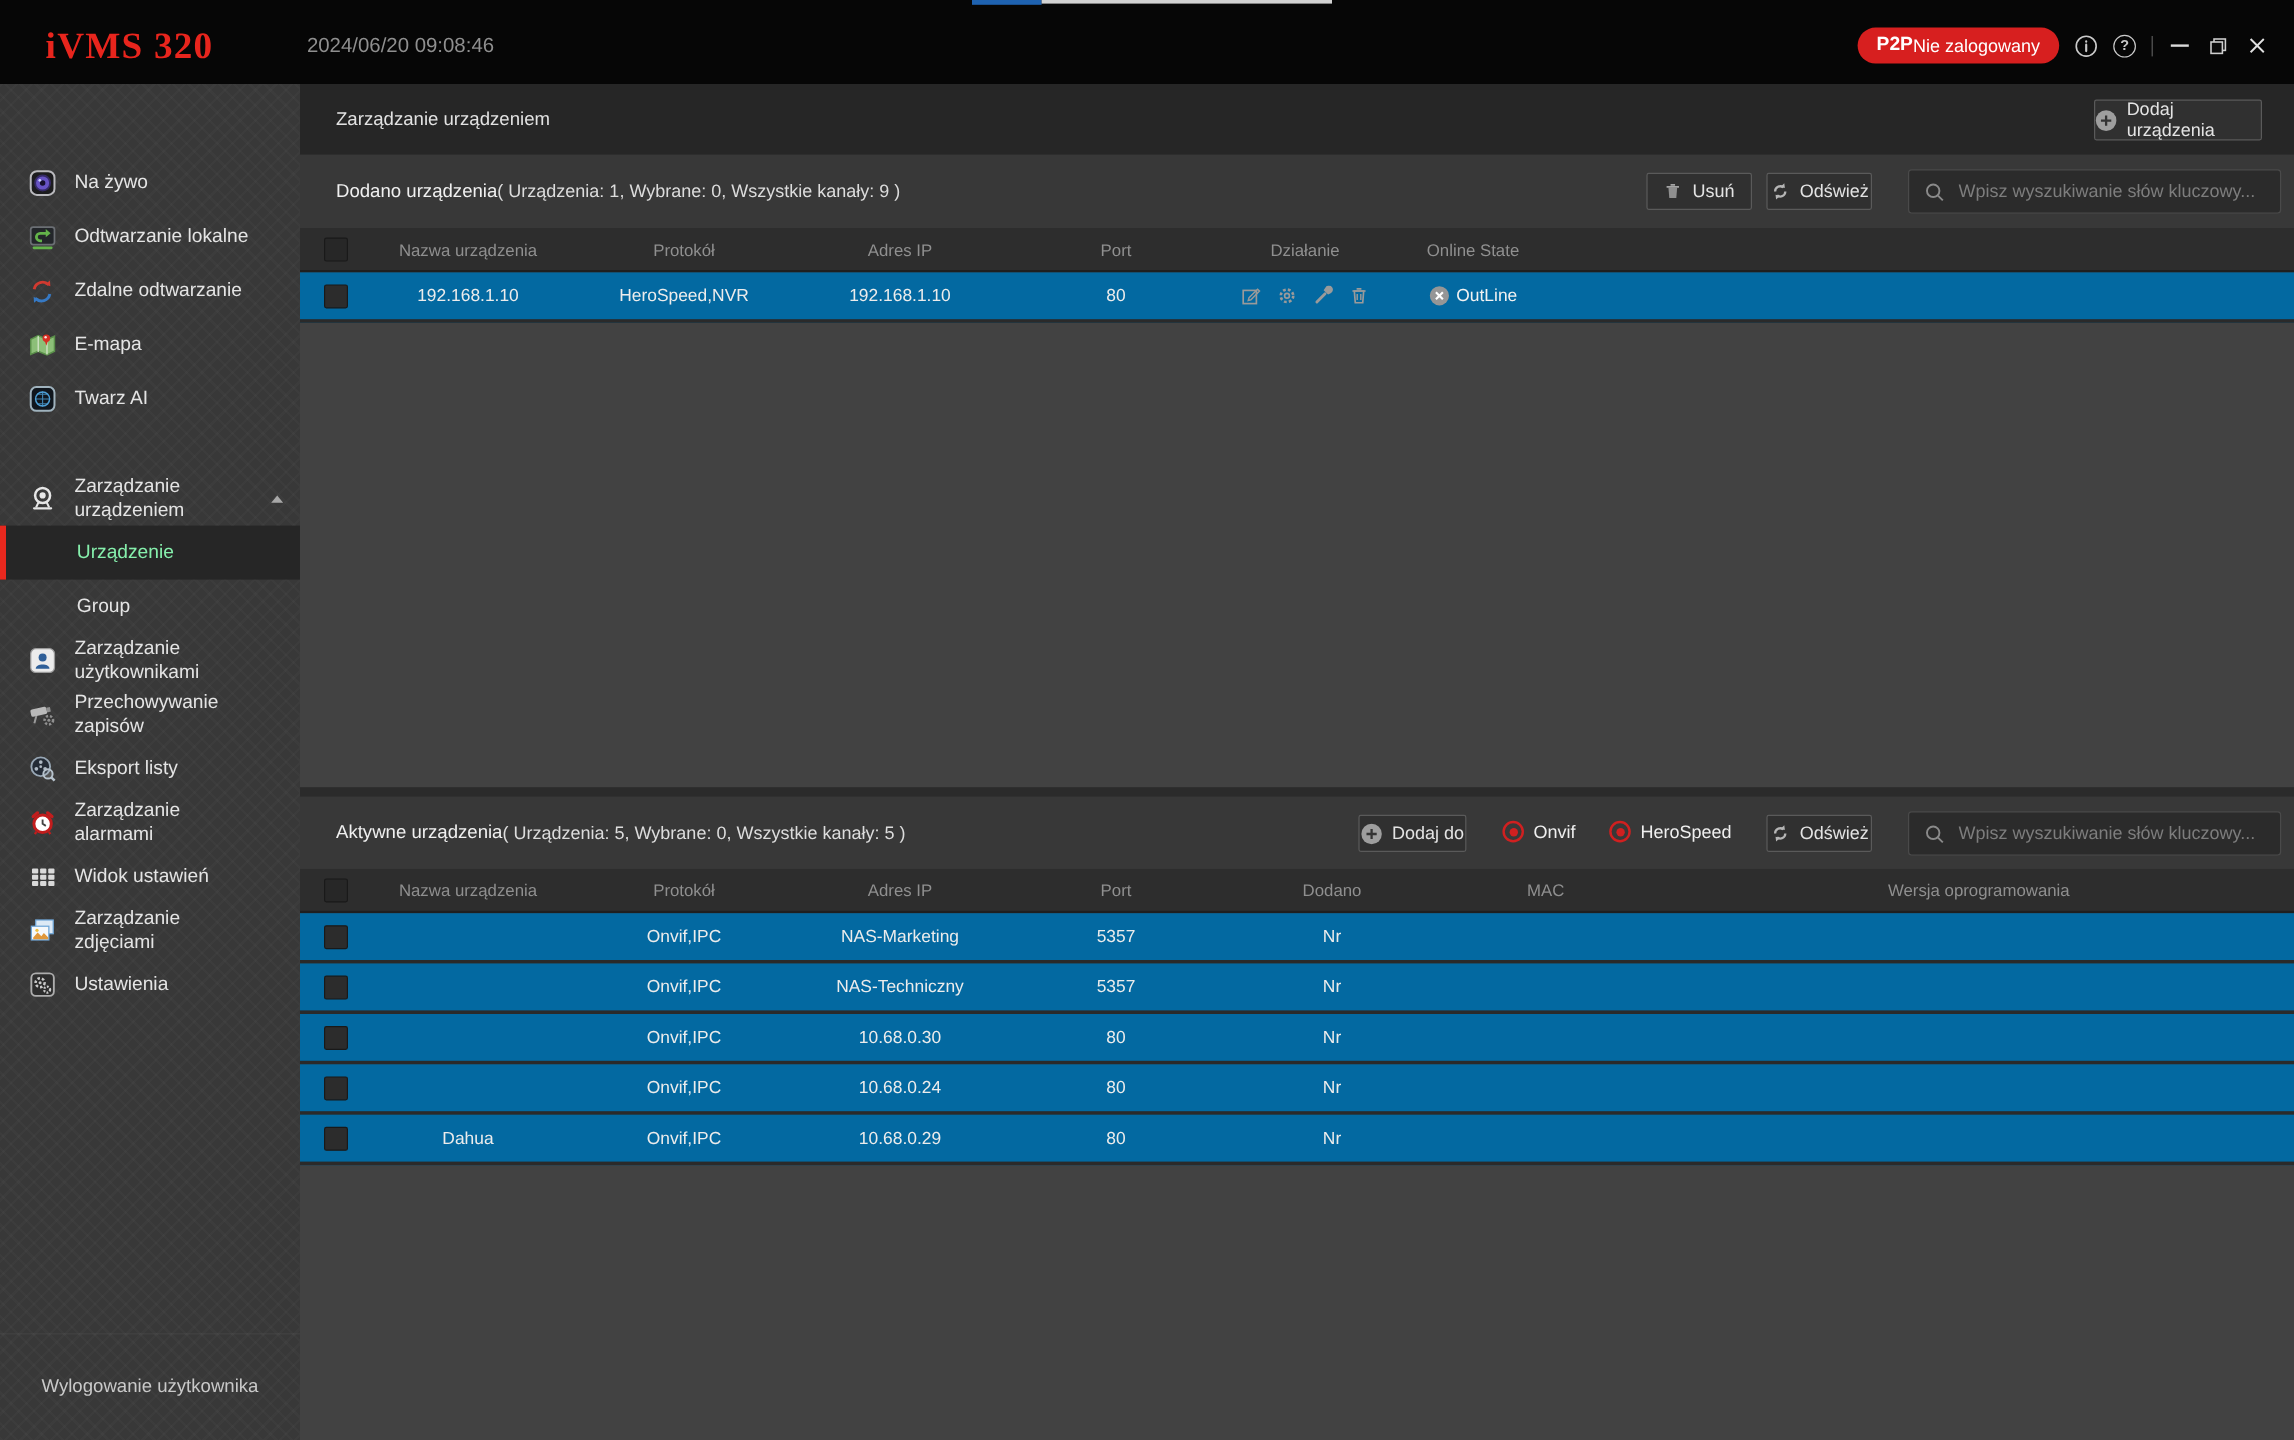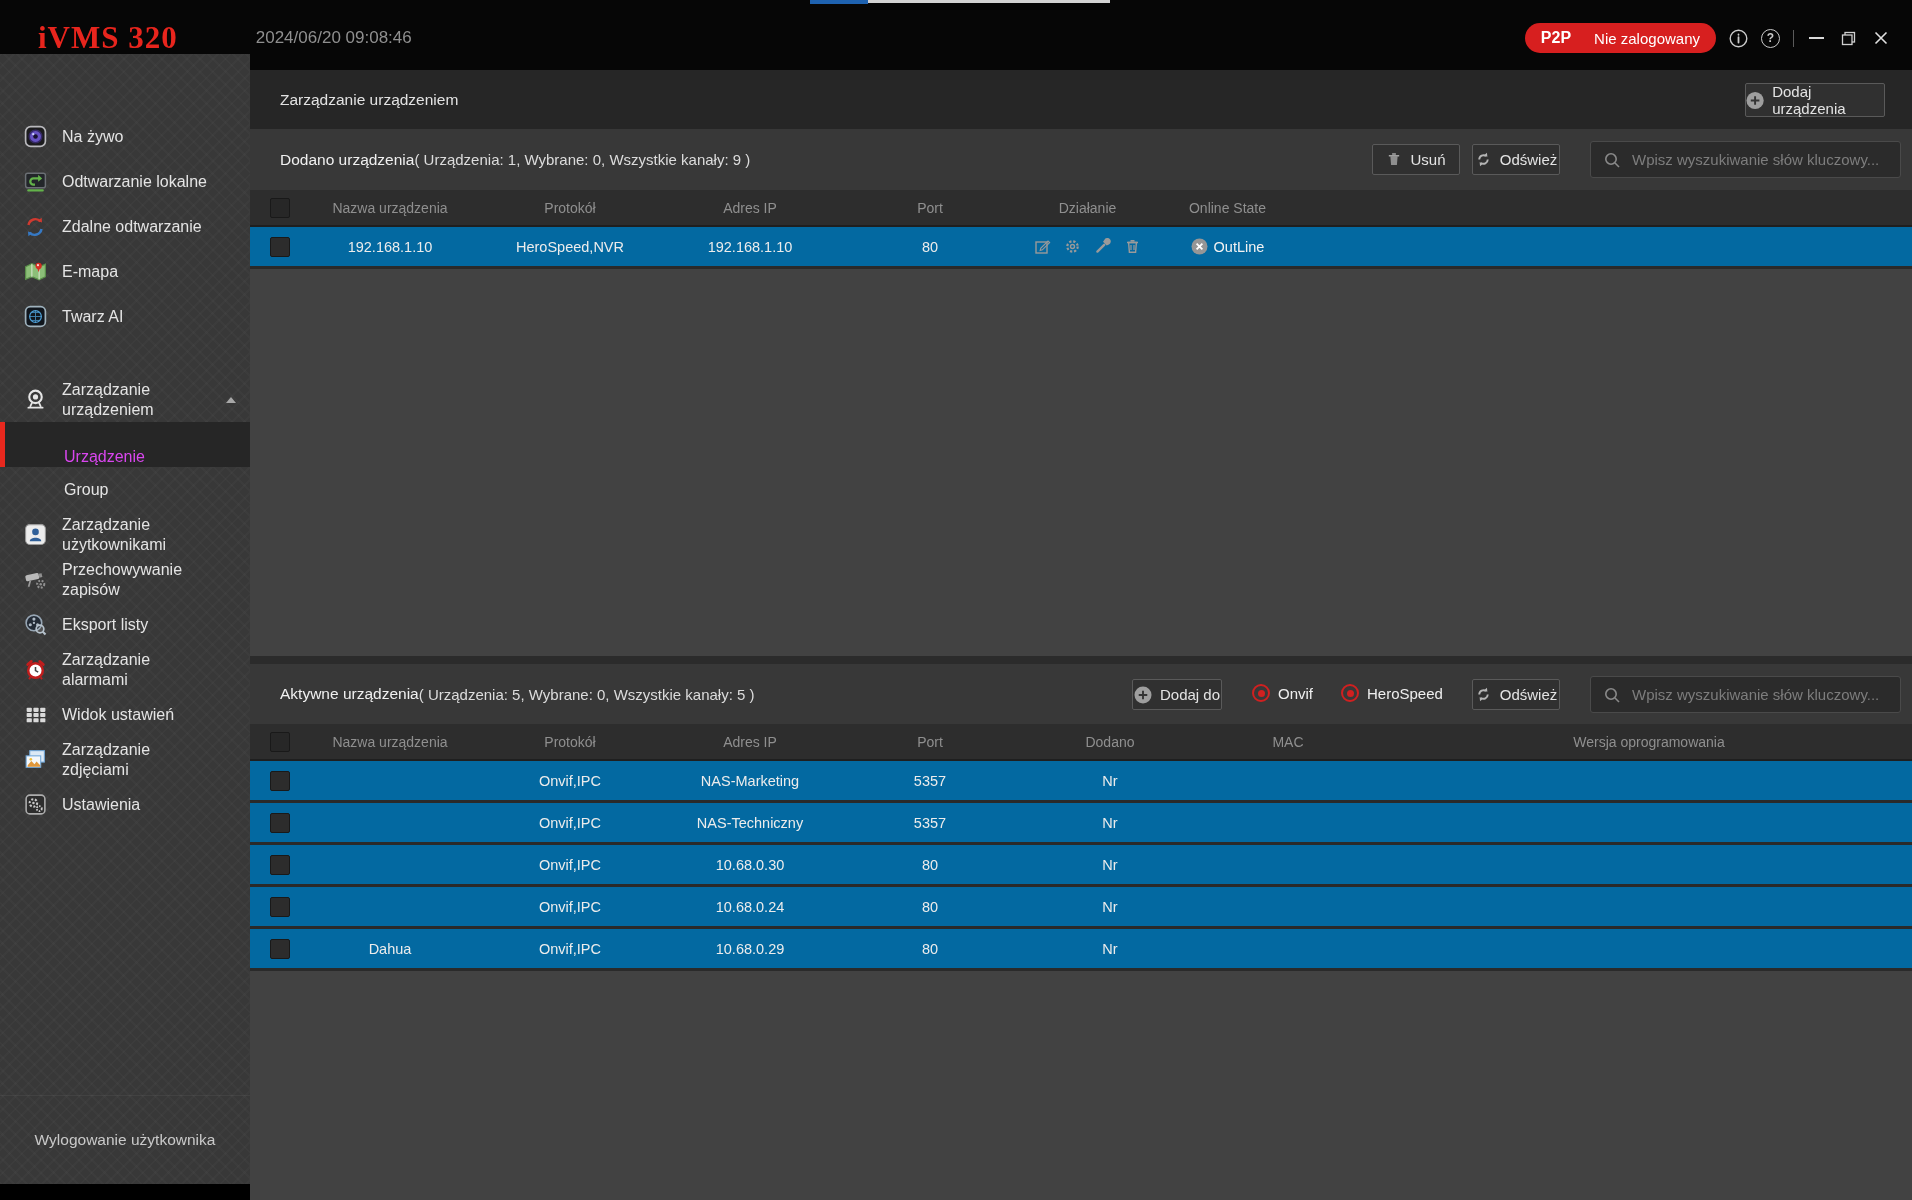--- a/index.html
+++ b/index.html
@@ -7,40 +7,40 @@
        font-family:"Liberation Sans","DejaVu Sans",sans-serif;-webkit-font-smoothing:antialiased;}
   
   .topbar{position:absolute;left:0;top:0;width:1912px;height:76px;background:#060606;
           display:flex;align-items:center;}
   .logo{font-family:"Liberation Serif","DejaVu Serif",serif;font-weight:700;font-size:31px;
         color:#e8251d;margin-left:38px;letter-spacing:1px;}
   .clock{color:#8f8f8f;font-size:17px;margin-left:78px;}
   .tb-right{margin-left:auto;display:flex;align-items:center;margin-right:22px;}
   .p2p-pill{height:30px;border-radius:15px;background:#d71f1f;color:#fff;display:flex;
             align-items:center;padding:0 16px;font-size:15px;cursor:default;}
-  .p2p-pill b{font-weight:700;margin-right:23px;font-size:16px;}
+  .p2p-pill b{font-weight:700;margin-right:0;font-size:16px;}
   .tb-ic{width:19px;height:19px;margin-left:13px;display:flex;align-items:center;justify-content:center;position:relative;}
   .circ{width:17px;height:17px;border:1.5px solid #c9c9c9;border-radius:50%;display:flex;
         align-items:center;justify-content:center;color:#c9c9c9;font-size:12px;font-weight:700;}
   .tb-div{width:1px;height:17px;background:#5a5a5a;margin-left:13px;}
   .min-bar{width:15px;height:2px;background:#d9d9d9;}
   
   .artifact-blue{position:absolute;left:810px;top:0;width:58px;height:4px;background:#1e62b0;z-index:5;}
   .artifact-light{position:absolute;left:868px;top:0;width:242px;height:3px;background:#d2d2d2;z-index:5;}
   
-  .sidebar{position:absolute;left:0;top:54px;width:250px;height:1130px;background:#383838;
+  .sidebar{position:absolute;left:0;top:70px;width:250px;height:1130px;background:#383838;
      background-image:repeating-linear-gradient(45deg,rgba(255,255,255,.02) 0 2px,transparent 2px 9px),
                       repeating-linear-gradient(135deg,rgba(255,255,255,.02) 0 2px,transparent 2px 9px);}
   .nav{padding-top:60px;display:flex;flex-direction:column;}
   .nav-item{min-height:45px;display:flex;align-items:center;position:relative;cursor:pointer;
             color:#e4e4e4;font-size:16px;line-height:20px;}
   .s-icon{width:34px;height:34px;margin-left:18px;display:flex;align-items:center;justify-content:center;flex:none;}
   .nav-label{margin-left:10px;width:158px;}
   .nav-item.sub{padding-left:64px;}
-  .nav-item.selected{background:#262626;border-left:5px solid #e8281e;padding-left:59px;color:#d946ef;align-items:flex-end;}
+  .nav-item.selected{background:#262626;border-left:5px solid #e8281e;padding-left:59px;color:#86efac;}
   .spacer{height:38px;}
   .chev-up{position:absolute;right:14px;top:50%;margin-top:-3px;width:0;height:0;
            border-left:5px solid transparent;border-right:5px solid transparent;border-bottom:6px solid #a8a8a8;}
   .logout{position:absolute;left:0;bottom:0;width:100%;height:88px;display:flex;align-items:center;
           justify-content:center;color:#c9c9c9;font-size:15.5px;cursor:pointer;
           border-top:1px solid rgba(255,255,255,.05);}
   
   .content{position:absolute;left:250px;top:70px;width:1662px;height:1130px;background:#424242;}
   .page-head{position:absolute;left:0;top:0;width:100%;height:59px;background:#262626;}
   .page-title{position:absolute;left:30px;top:0;height:59px;display:flex;align-items:center;

